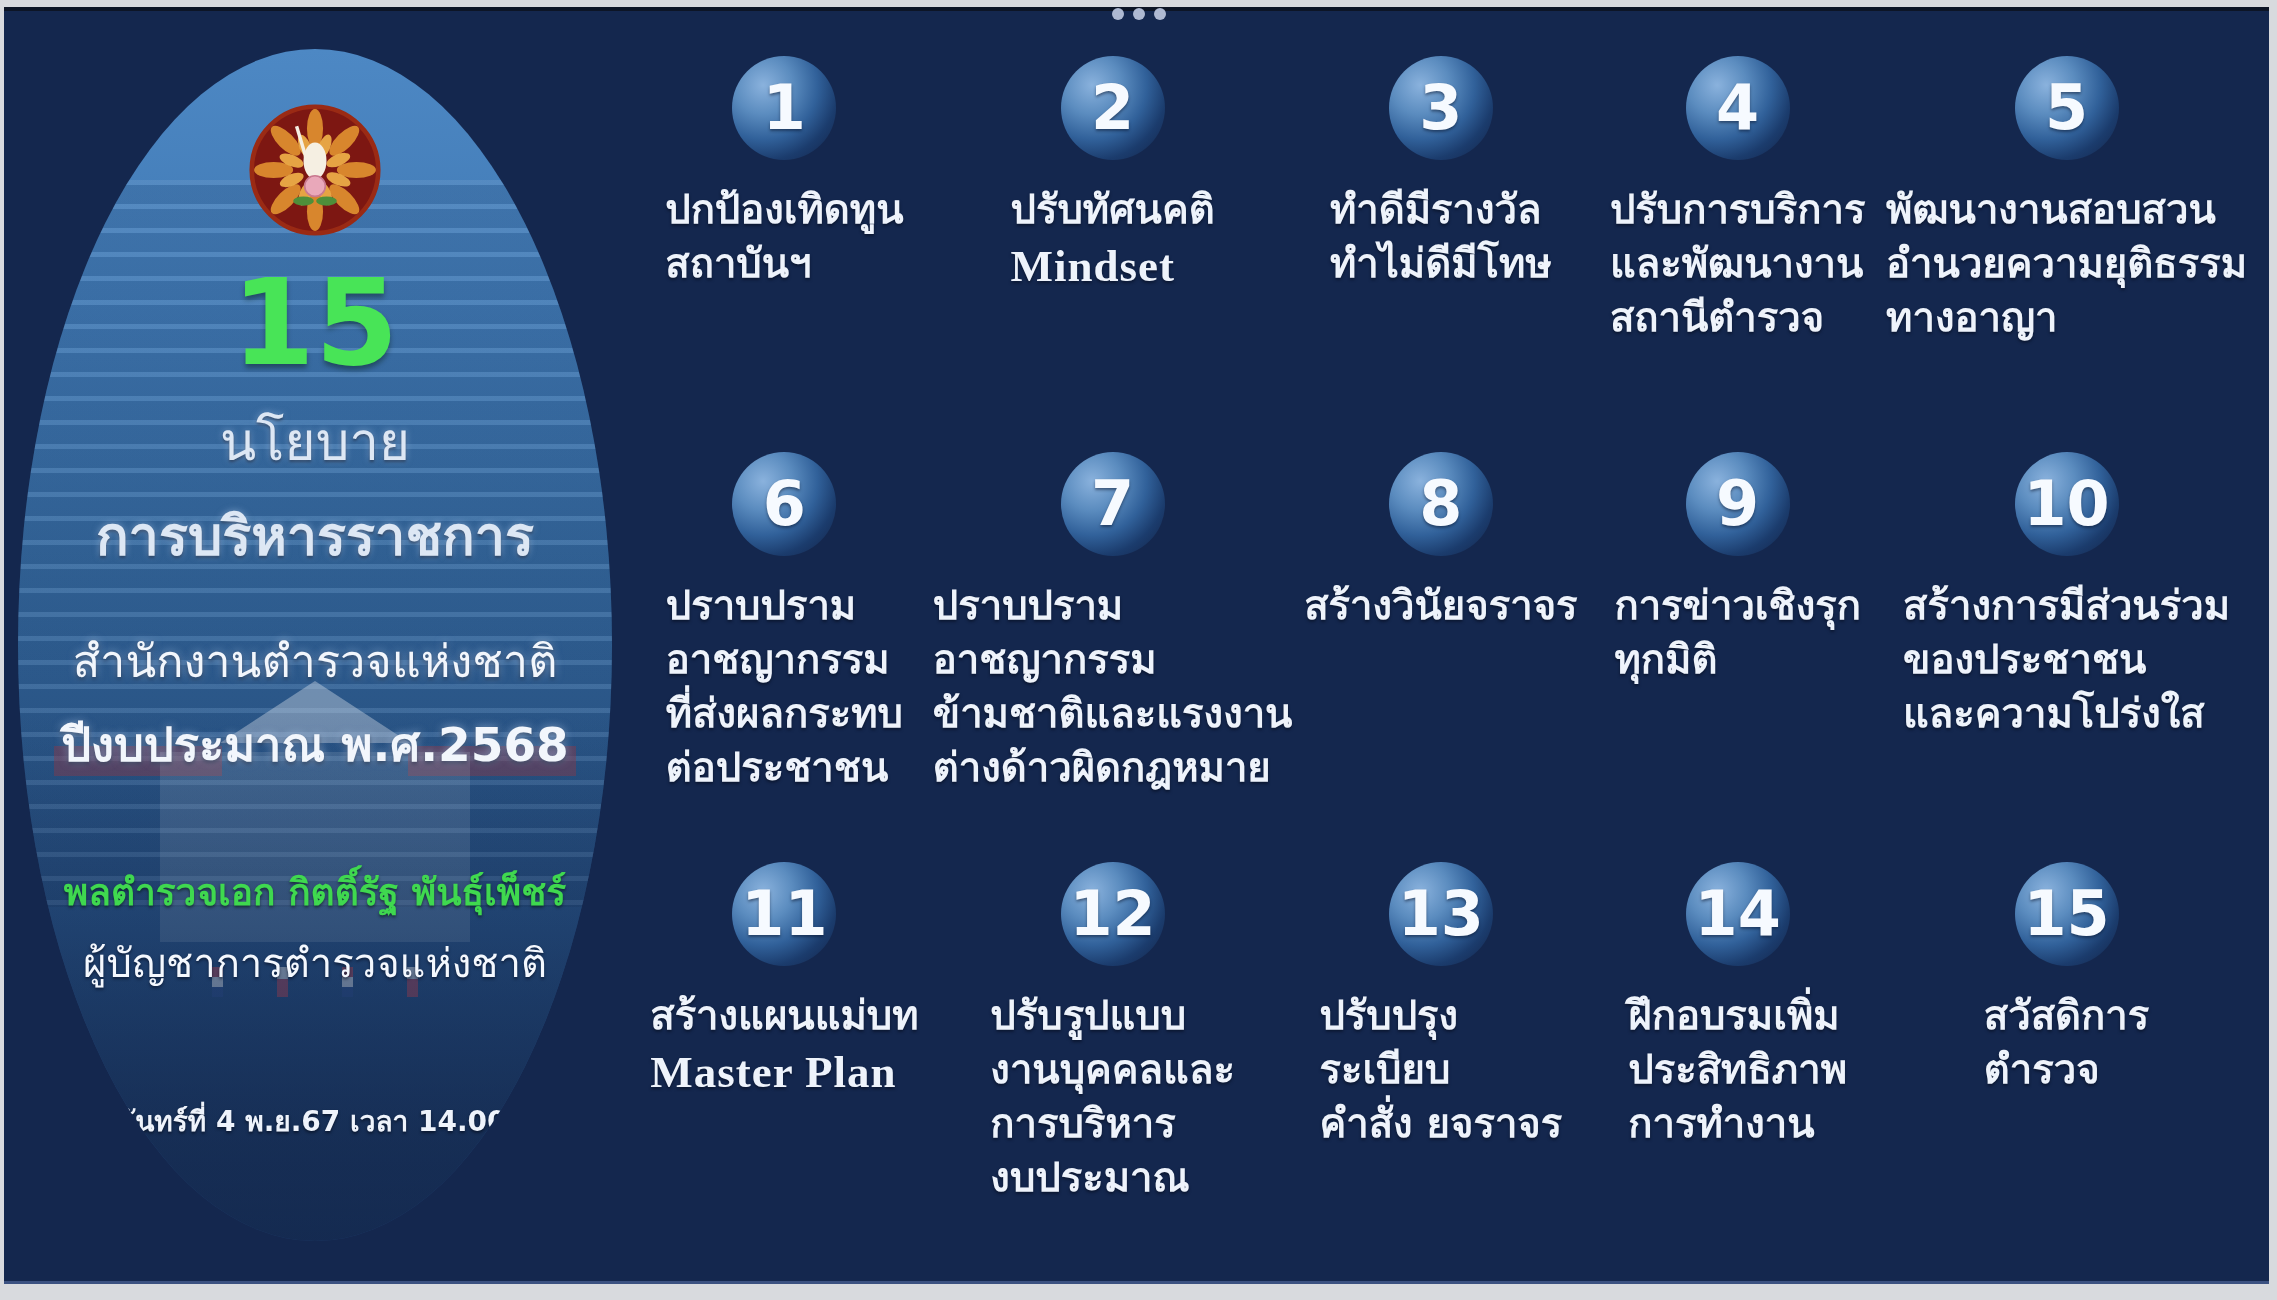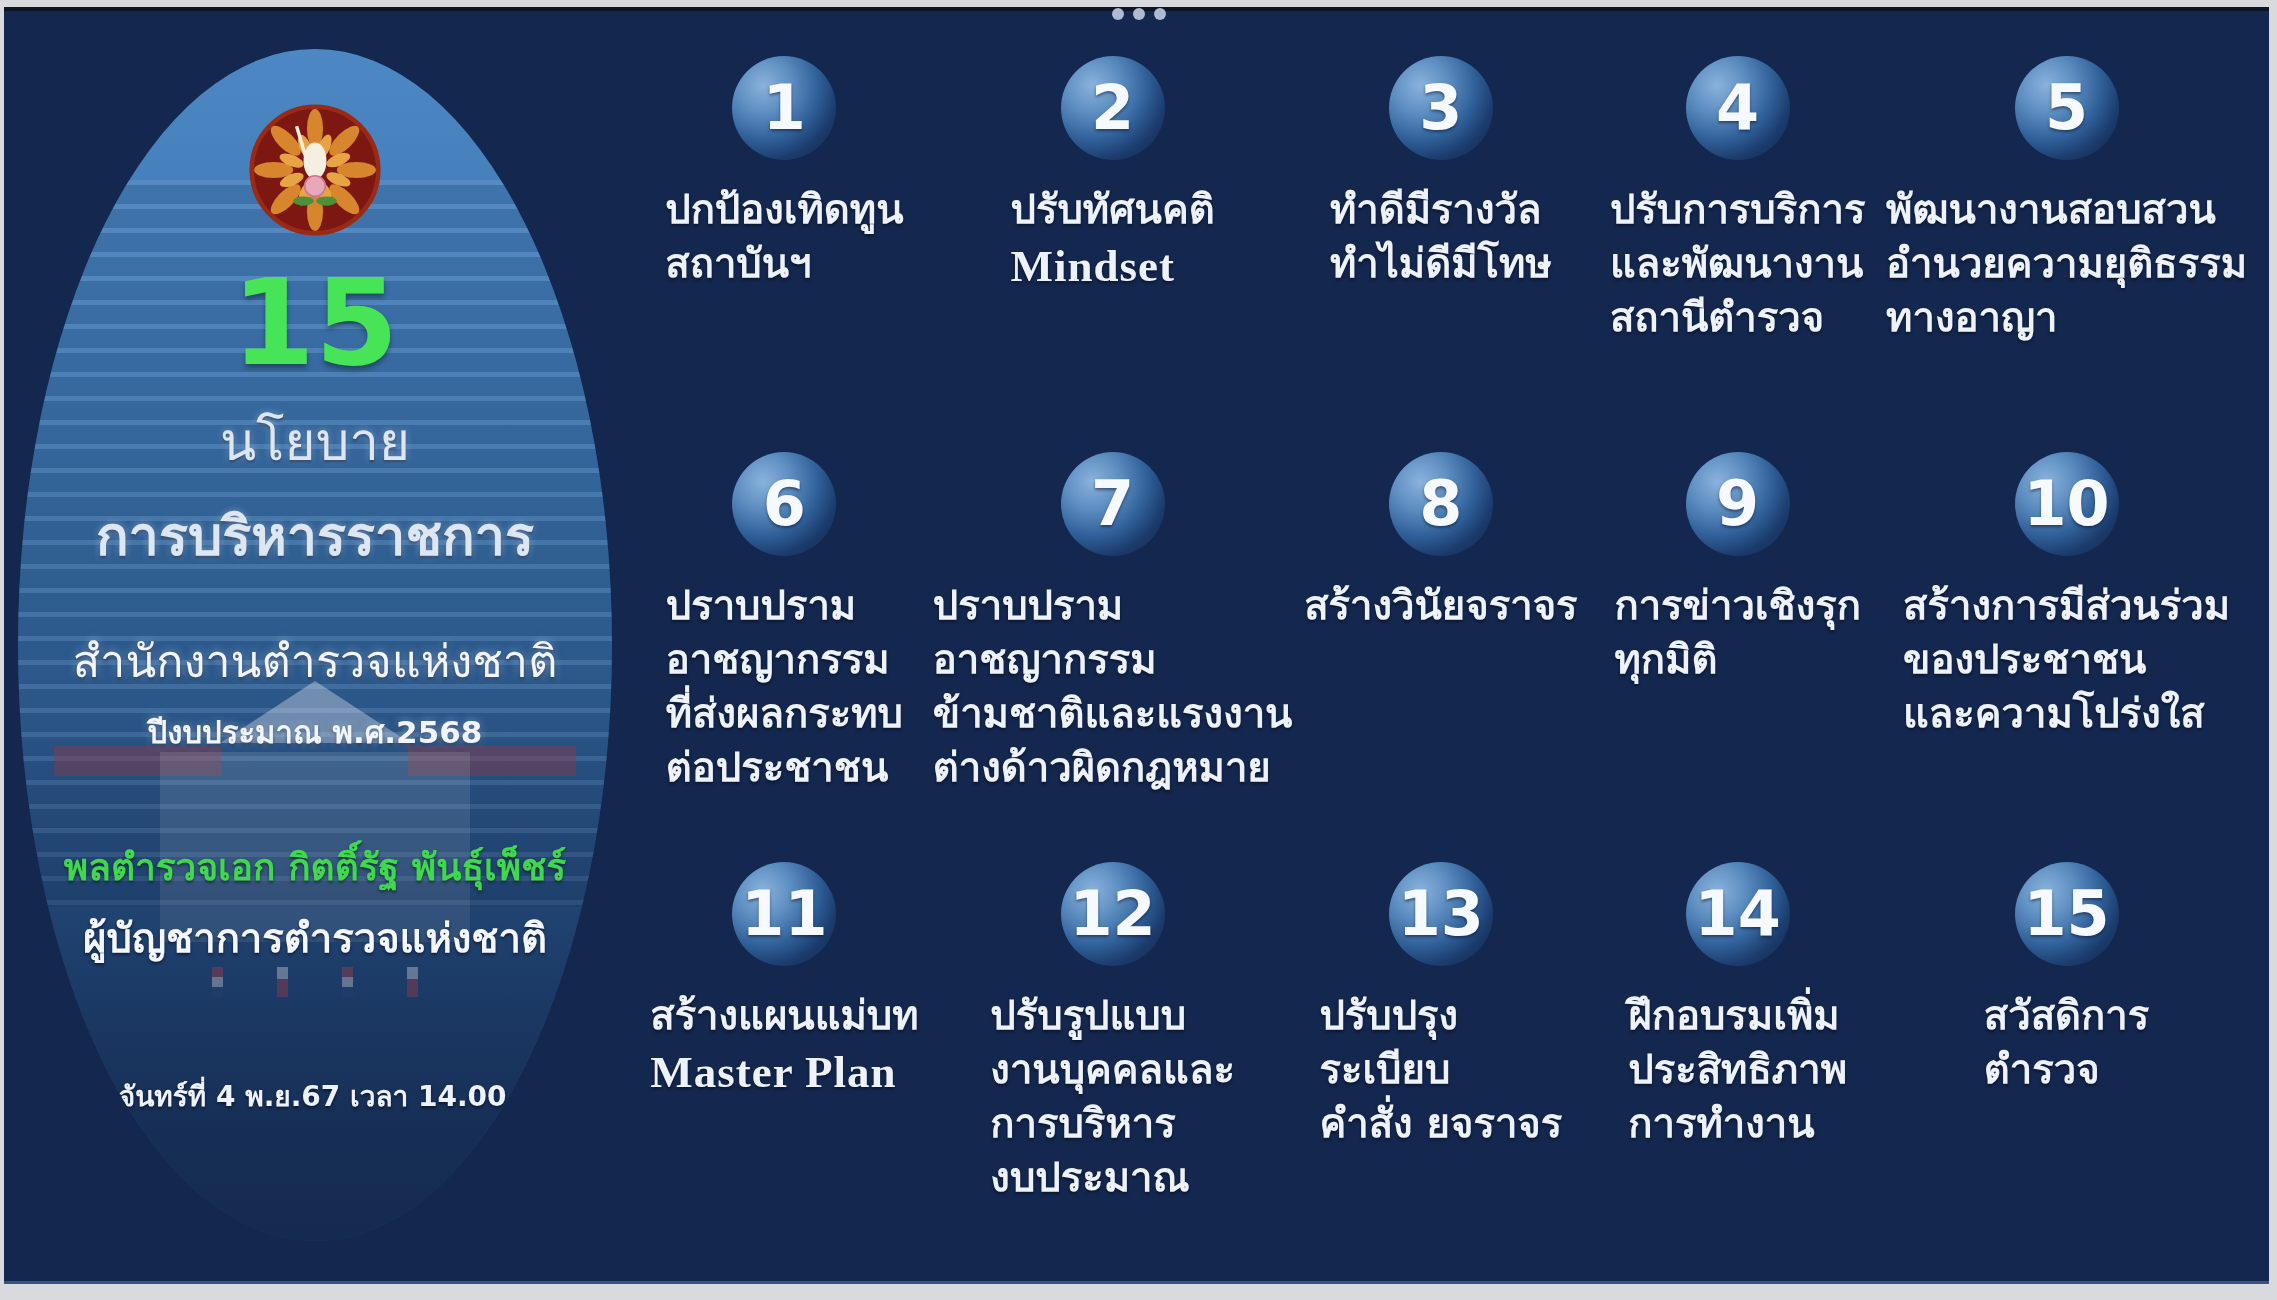--- a/index.html
+++ b/index.html
@@ -61,25 +61,25 @@
   .big-num{
     margin-top:24px;line-height:1;font-size:120px;font-weight:800;color:#48e457;
     text-shadow:0 4px 5px rgba(3,24,10,.4);
   }
   .t1{margin-top:16px;font-size:53px;font-weight:400;color:#dde7f4;
       text-shadow:0 0 7px rgba(190,215,250,.5),0 2px 3px rgba(6,14,32,.6);}
   .t2{margin-top:10px;font-size:54px;font-weight:700;color:#dde7f4;
       text-shadow:0 0 7px rgba(190,215,250,.5),0 2px 3px rgba(6,14,32,.6);}
   .t3{margin-top:46px;font-size:45px;font-weight:400;color:#f2f6fc;
       text-shadow:0 0 9px rgba(185,212,250,.6),0 2px 4px rgba(6,14,32,.7);}
-  .t4{margin-top:10px;font-size:31px;font-weight:800;color:#f2f6fc;
+  .t4{margin-top:10px;font-size:47px;font-weight:800;color:#f2f6fc;
       text-shadow:0 0 9px rgba(185,212,250,.6),0 2px 4px rgba(6,14,32,.7);}
   .name-green{margin-top:80px;font-size:37px;font-weight:800;color:#3fd84f;
       text-shadow:0 2px 3px rgba(4,20,8,.55);}
-  .name-title{margin-top:10px;font-size:40px;font-weight:700;color:#f4f8fe;
+  .name-title{margin-top:10px;font-size:40px;font-weight:400;color:#f4f8fe;
       text-shadow:0 2px 3px rgba(6,14,32,.6);}
   .date-line{margin-top:104px;font-size:28px;font-weight:700;color:#eef3fb;
       text-shadow:0 2px 3px rgba(6,14,32,.7);}
 
   
   .policy-grid{
     position:absolute;left:632px;top:45px;right:22px;
     display:grid;grid-template-columns:repeat(5,1fr);
     grid-template-rows:396px 410px auto;
     justify-items:center;align-items:start;

